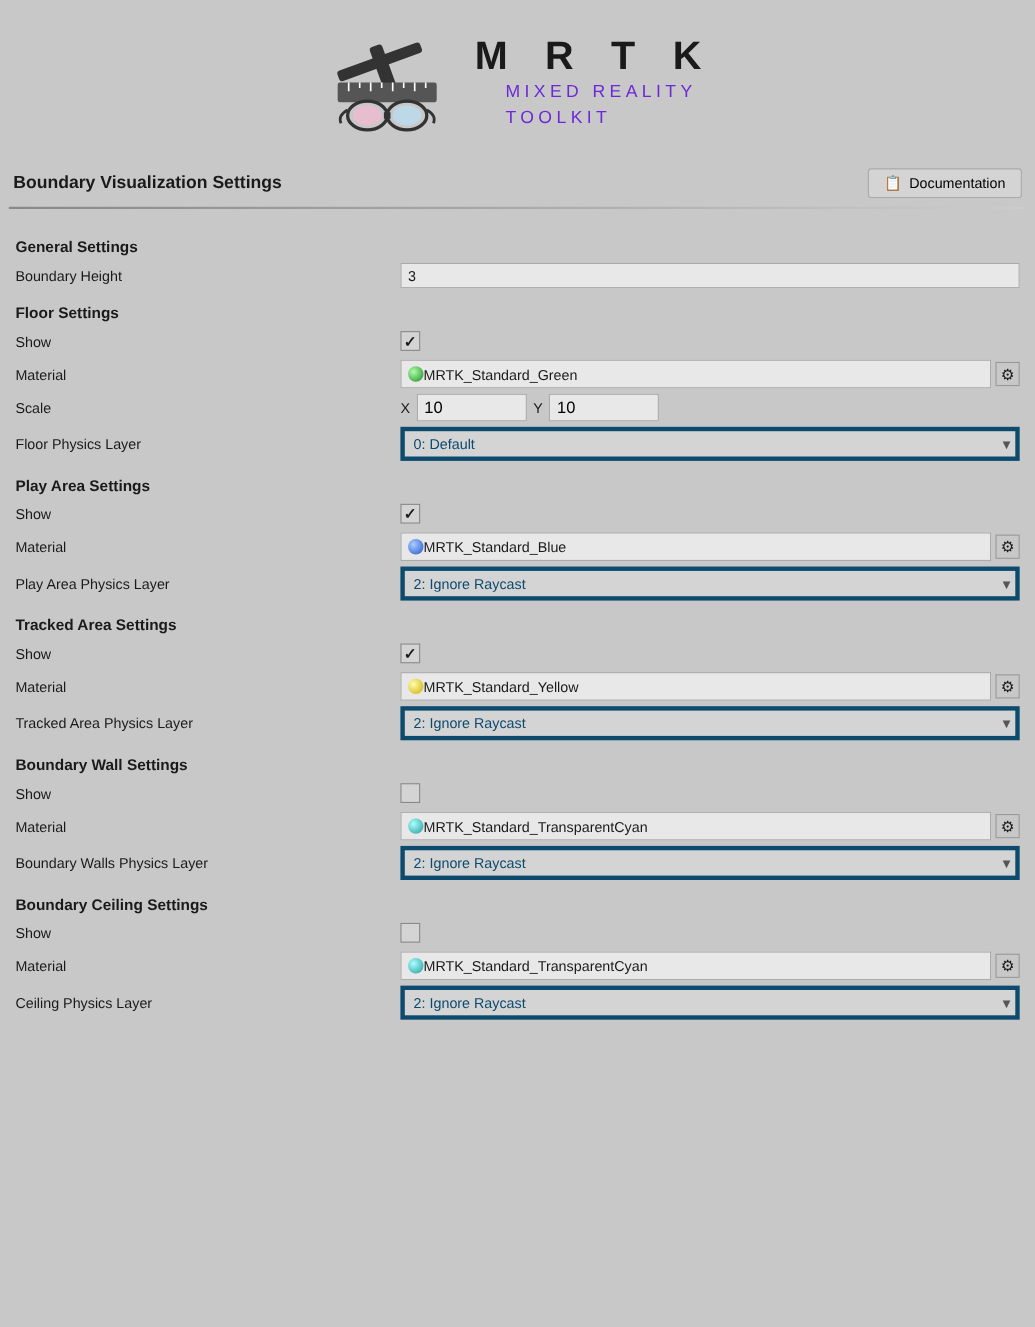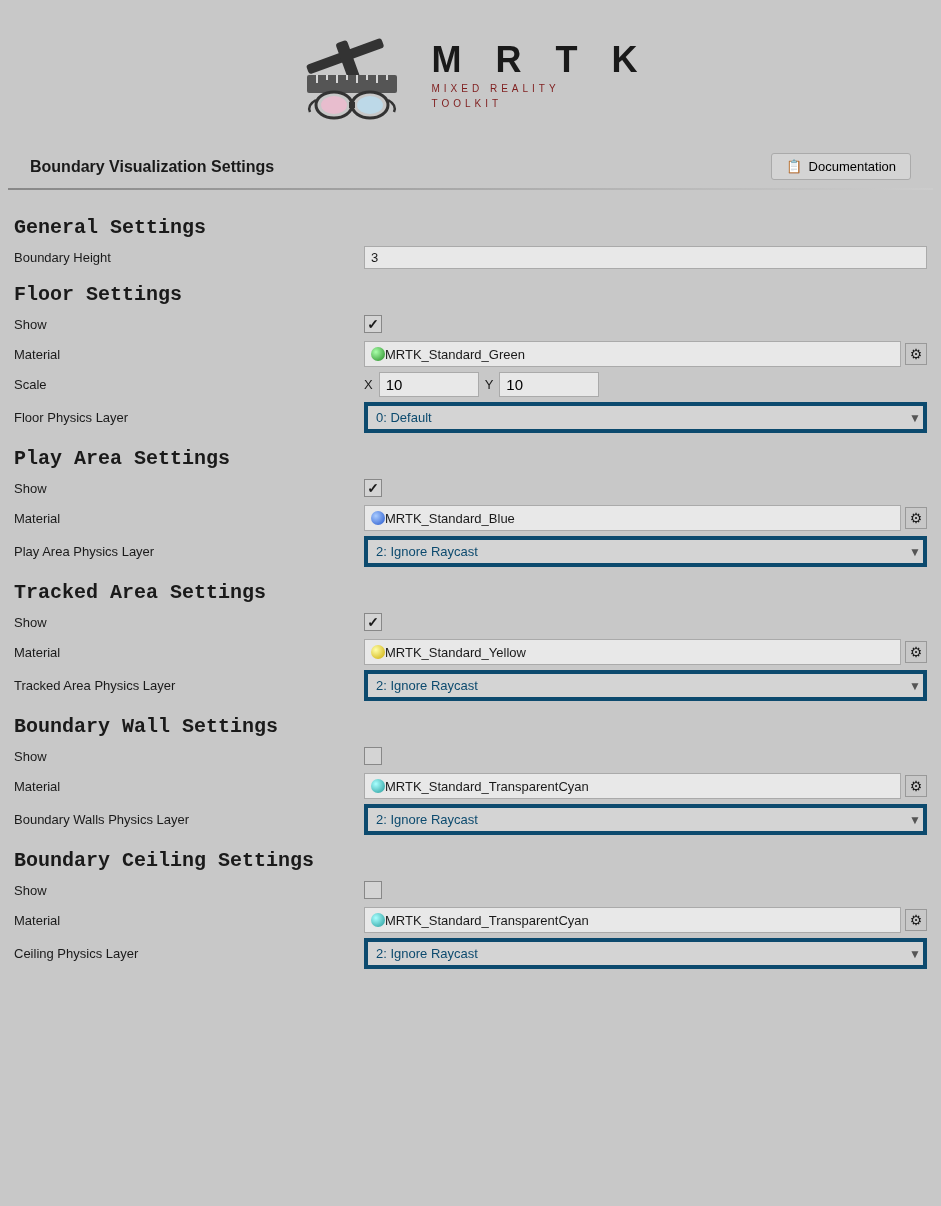--- a/index.html
+++ b/index.html
@@ -31,31 +31,32 @@
     }
 
     .brand-title {
       font-size: 36px;
       font-weight: bold;
       letter-spacing: 12px;
       color: #1a1a1a;
     }
 
     .brand-subtitle {
-      font-size: 10px;
+      font-size: 16px;
       letter-spacing: 4px;
-      color: #7f1d1d;
+      color: #6d28d9;
       line-height: 1.5;
+      margin-left: 28px;
     }
 
     .title-bar {
       display: flex;
       align-items: center;
       justify-content: space-between;
-      padding: 8px 30px;
+      padding: 8px 12px;
       background: #c8c8c8;
     }
 
     .title-bar h2 {
       font-size: 16px;
       font-weight: bold;
     }
 
     .doc-button {
       display: flex;
@@ -73,24 +74,23 @@
       height: 2px;
       background: linear-gradient(to right, #888, #aaa, #ccc);
       margin: 0 8px;
     }
 
     .content {
       padding: 12px 14px;
     }
 
     .section-title {
-      font-size: 20px;
+      font-size: 14px;
       font-weight: bold;
       margin: 14px 0 6px 0;
-      font-family: Liberation Mono, monospace;
     }
 
     .field-row {
       display: flex;
       align-items: center;
       margin-bottom: 5px;
       min-height: 24px;
     }
 
     .field-label {

